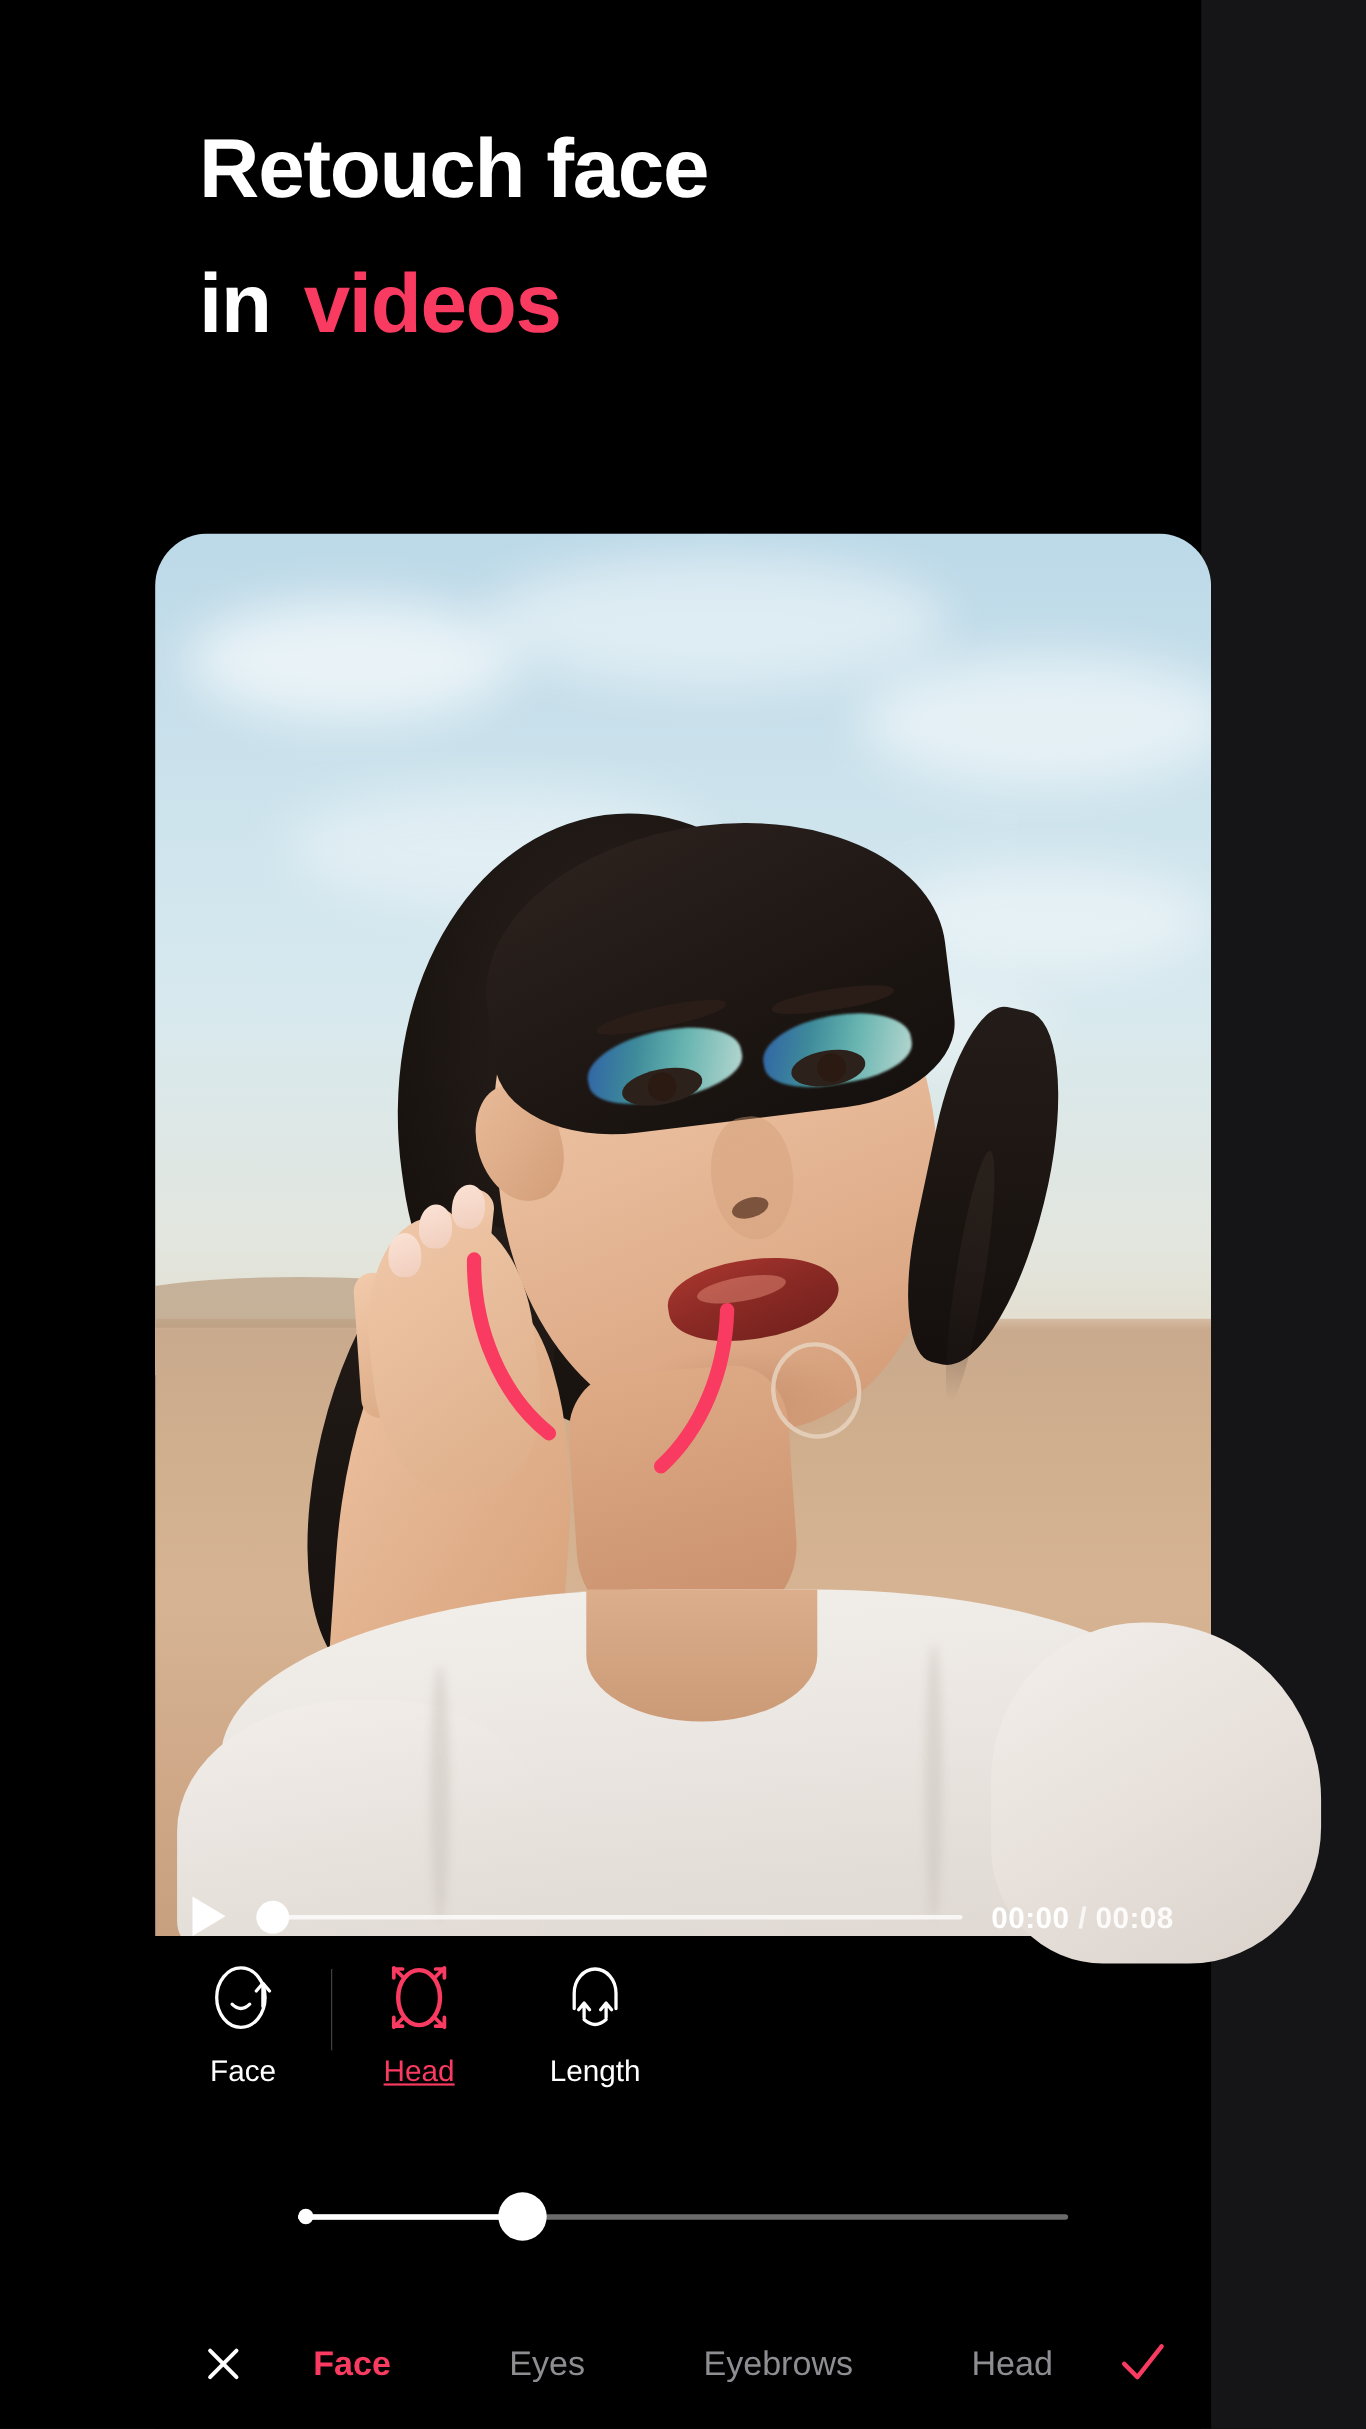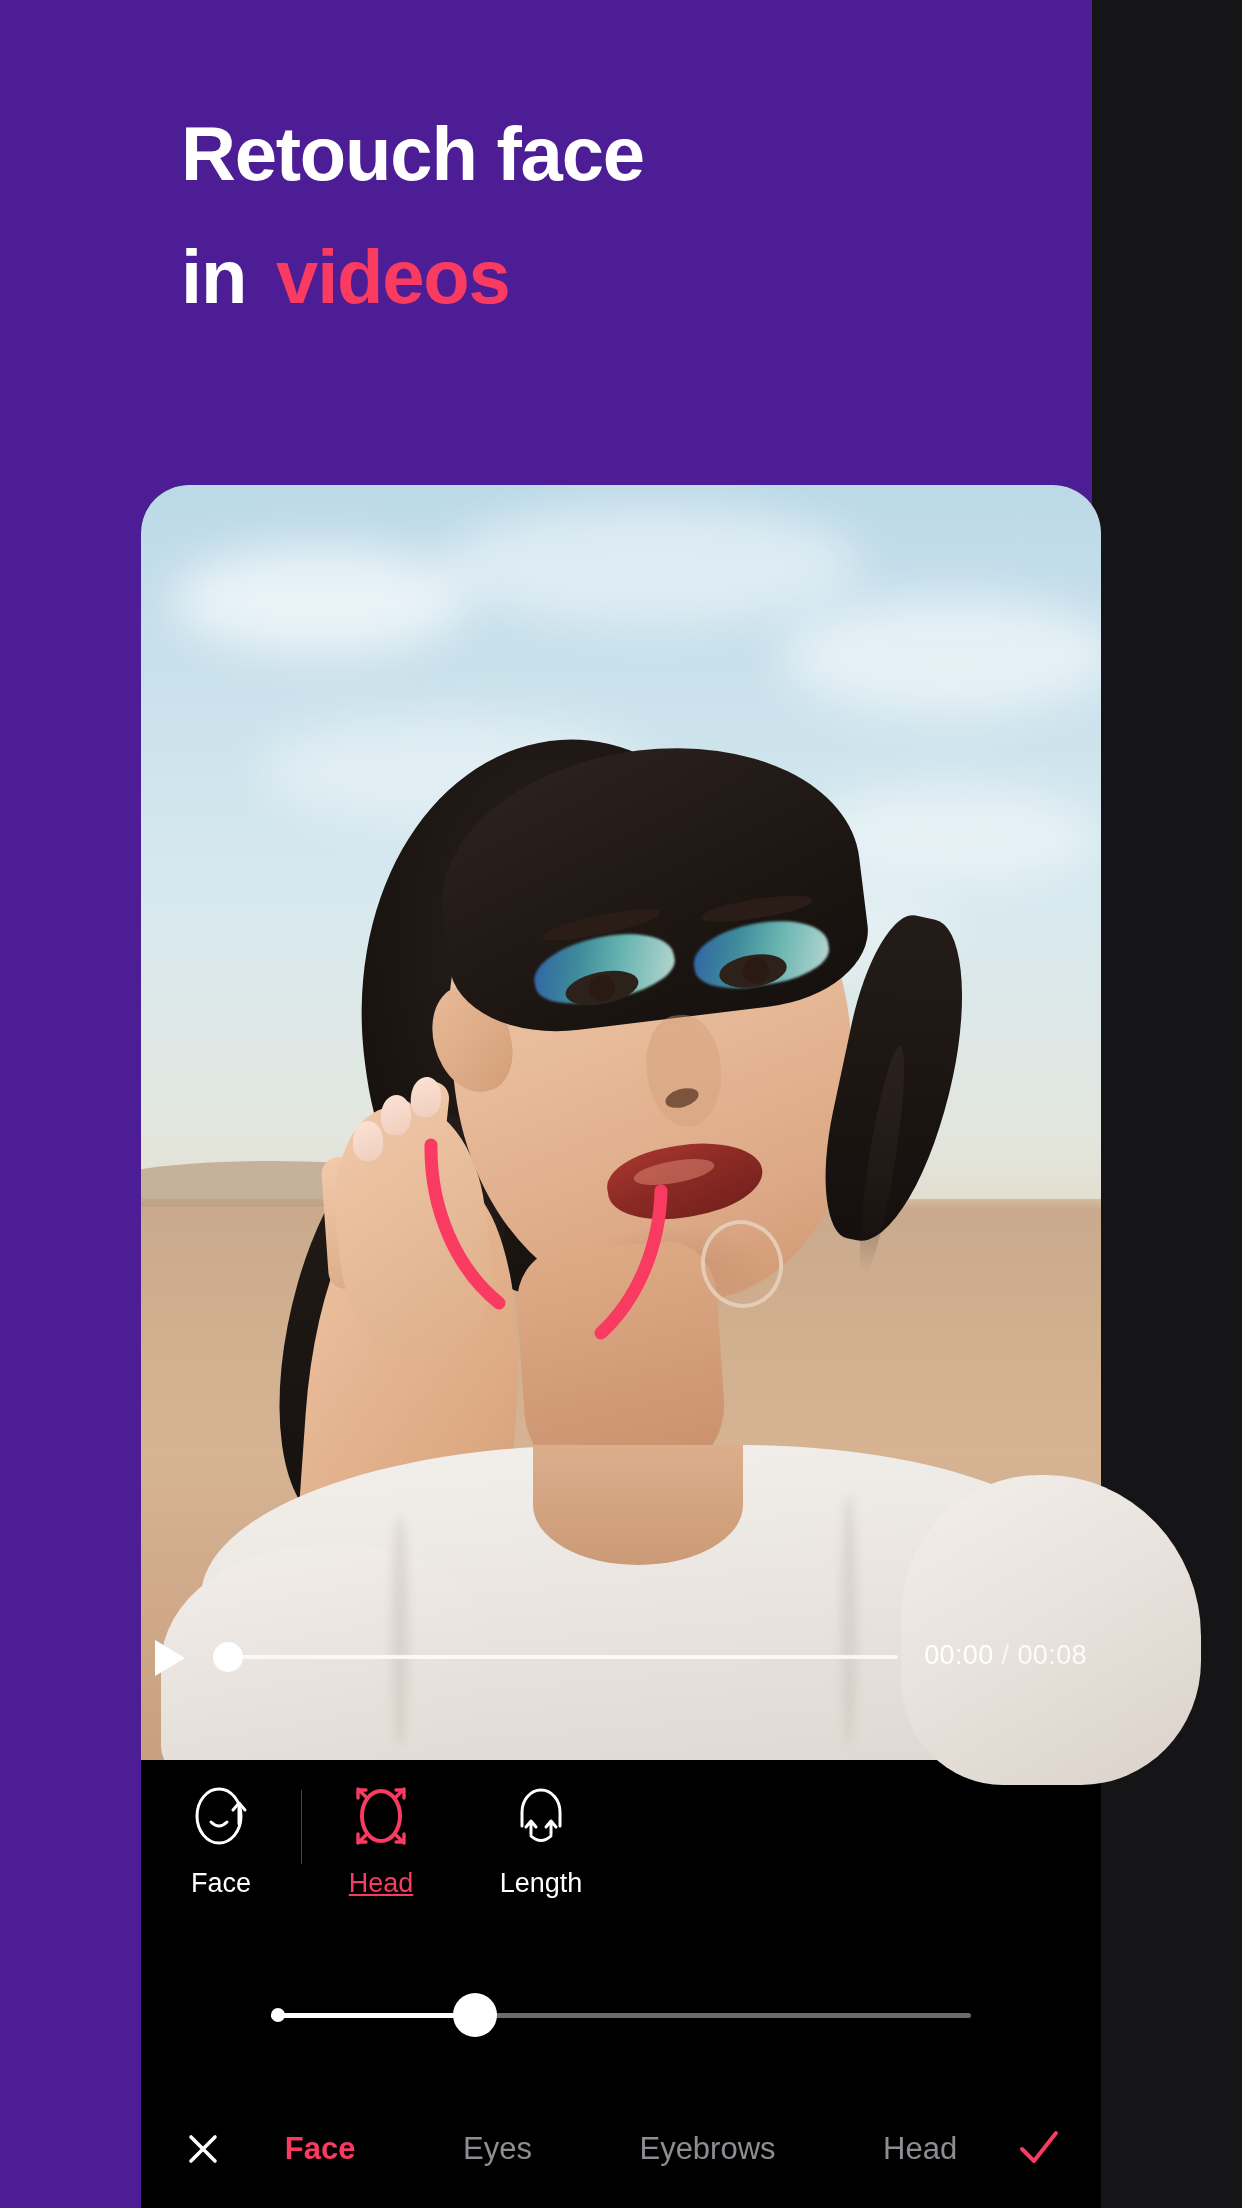--- a/index.html
+++ b/index.html
@@ -2,21 +2,21 @@
 <html><head>
 <meta charset="utf-8">
 <style>
   * { margin:0; padding:0; box-sizing:border-box; }
   html, body {
     width:1242px; height:2208px;
     background:#151416;
     font-family:"Liberation Sans", sans-serif;
     overflow:hidden;
   }
-  #root { position:relative; width:1092px; height:2208px; background:#4c1d95; }
+  #root { position:relative; width:1092px; height:2208px; background:#000000; }
 
   
   .headline {
     position:absolute; left:181px; top:105px;
     width:900px;
     font-size:76px; font-weight:bold;
     line-height:1.30; letter-spacing:-1.2px;
     color:#ffffff;
   }
   .headline .l2 { display:block; margin-top:24px; }
@@ -250,21 +250,21 @@
     border-radius:46% 52% 40% 34%;
     z-index:4;
   }
 
   
   .arc-svg { position:absolute; inset:0; z-index:6; pointer-events:none; }
 
   
   .video-controls {
     position:absolute; left:0; bottom:0; width:960px; height:120px;
-    display:flex; align-items:flex-start; padding:0 14px; z-index:8;
+    display:flex; align-items:flex-end; padding:0 34px; z-index:8;font-weight:bold;
   }
   .play-tri {
     width:0; height:0;
     border-left:30px solid #fff;
     border-top:18px solid transparent;
     border-bottom:18px solid transparent;
     margin-right:28px; flex:none;
   }
   .scrub { position:relative; flex:1; height:34px; display:flex; align-items:center; }
   .scrub-track {

